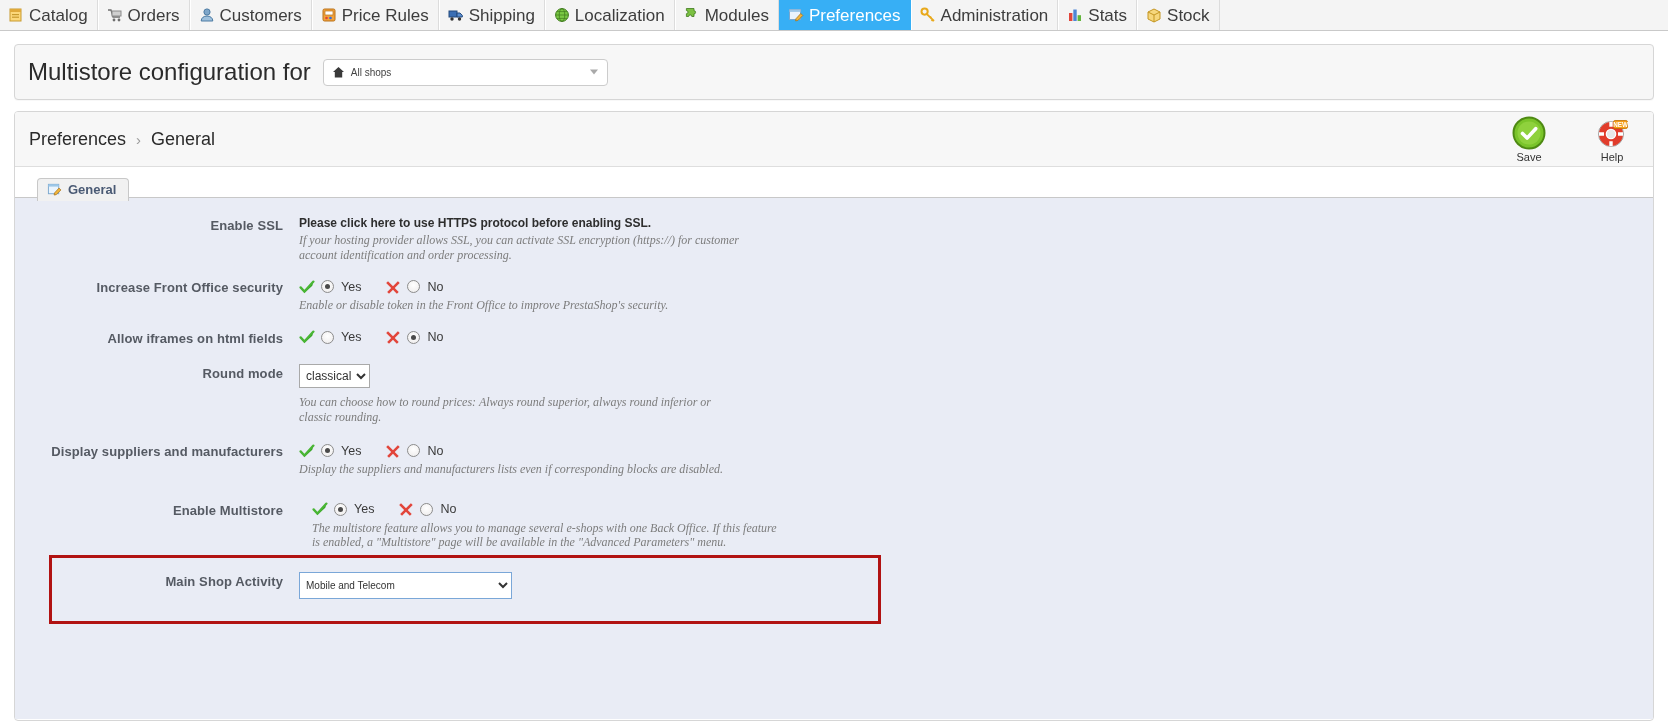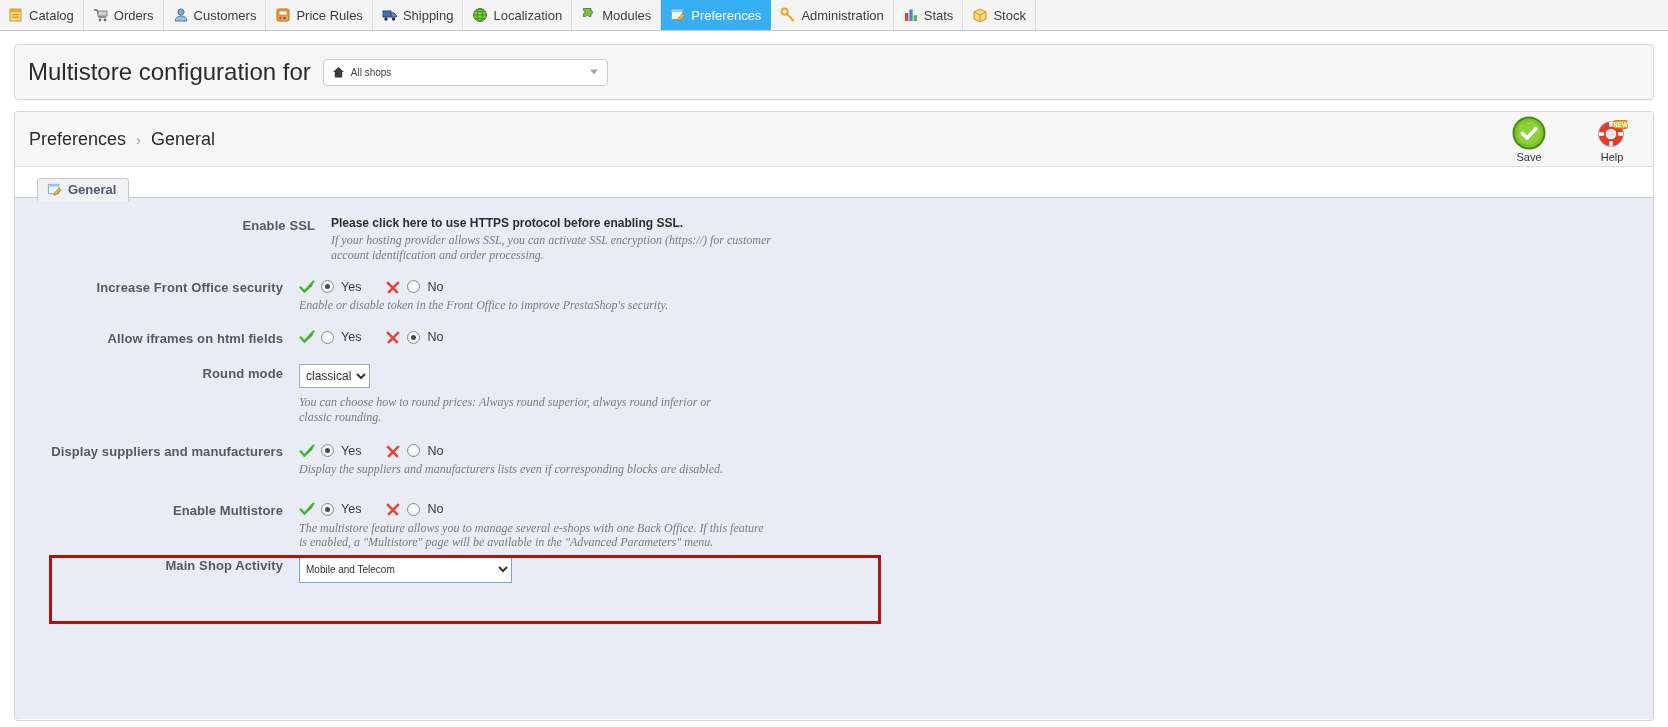--- a/index.html
+++ b/index.html
@@ -18,21 +18,21 @@
     border-bottom: 1px solid #c9c9c9;
     display: flex;
     align-items: stretch;
     padding: 0;
   }
   .navtab {
     display: flex;
     align-items: center;
     gap: 5px;
     padding: 0 9px 0 8px;
-    font-size: 13px;
+    font-size: 17px;
     color: #3d3d3d;
     border-right: 1px solid #dcdcdc;
     border-left: 1px solid #ffffff;
     background: #f4f4f4;
     white-space: nowrap;
     cursor: pointer;
     line-height: 1;
   }
   .navtab:first-child { border-left: none; }
   .navtab.active {
@@ -239,21 +239,21 @@
     position: absolute;
     left: 34px;
     top: 357px;
     width: 832px;
     height: 69px;
     border: 3px solid #b11212;
     background: transparent;
     pointer-events: none;
     z-index: 5;
   }
-  .row.multistore-row { margin-bottom: 6px; }
+  .row.multistore-row { margin-bottom: 22px; gap: 13px; }
 </style>
 </head>
 <body>
 
 <div id="topnav">
 
   <div class="navtab">
     <span class="ico">
       <svg width="16" height="16" viewBox="0 0 16 16">
           <rect x="2" y="2" width="11" height="12" fill="#fcd77a" stroke="#c89a2e"></rect>
@@ -434,21 +434,21 @@
             <rect x="1.5" y="2.5" width="11" height="2.4" fill="#9cc7e8"></rect>
             <path d="M12.8 6.5l2 2-5 5-2.2.4.4-2.2z" fill="#f2b63c" stroke="#a8731a" stroke-width="0.8"></path>
           </svg>
       </span>
       <span>General</span>
     </div>
   </div>
 
   <div id="formbody">
 
-    <div class="row" style="margin-bottom:16px;padding-left:32px;">
+    <div class="row" style="margin-bottom:16px;">
       <div class="rowlabel">Enable SSL</div>
       <div class="rowfield">
         <div class="lead">
           <span>Please click here to use HTTPS protocol before enabling SSL.</span>
         </div>
         <div class="hint">If your hosting provider allows SSL, you can activate SSL encryption (https://) for customer account identification and order processing.</div>
       </div>
     </div>
 
     <div class="row" style="margin-bottom:16px;">

